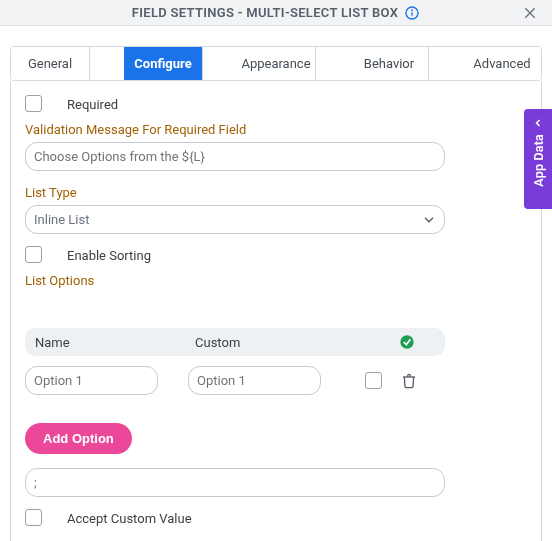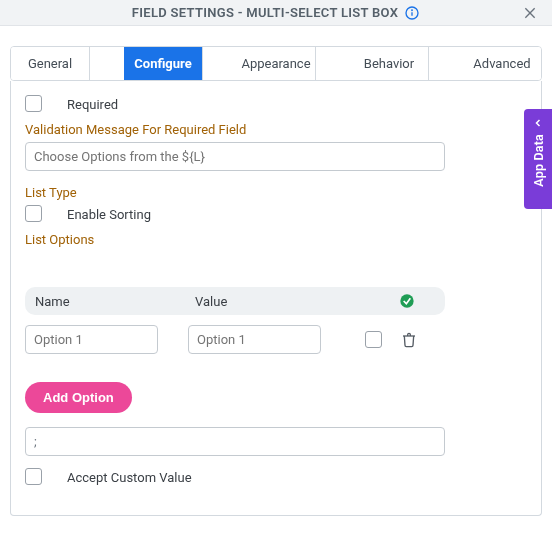--- a/index.html
+++ b/index.html
@@ -104,21 +104,21 @@
     color: #a16207;
     margin-bottom: 5px;
     margin-top: 4px;
     display: flex;
     align-items: center;
   }
 
   .text-input, .select-input {
     width: 100%;
     border: 1px solid #c4cad0;
-    border-radius: 4px;
+    border-radius: 12px;
     padding: 6px 8px;
     font-size: 13px;
     color: #6a737d;
     font-family: inherit;
     background:#fff;
   }
   .text-input.small { width: 133px; }
   .select-wrap {
     position: relative;
     margin-bottom: 12px;
@@ -240,31 +240,39 @@
 
   <div class="checkbox-row">
     <div class="chk"></div>
     <span class="label-sm">Required</span>
   </div>
 
   <div class="field-label">Validation Message For Required Field</div>
   <input class="text-input mb10" style="max-width: 420px;" placeholder="Choose Options from the ${L}">
 
   <div class="field-label">List Type</div>
+  <div class="select-wrap" style="max-width:420px">
+    <input class="select-input" readonly="" value="Inline List" style="">
+    <span class="chevron">
+      <svg width="16" height="16" viewBox="0 0 24 24" fill="none" stroke="currentColor" stroke-width="2">
+          <polyline points="6 9 12 15 18 9"></polyline>
+        </svg>
+    </span>
+  </div>
 
   <div class="checkbox-row">
     <div class="chk"></div>
     <span class="label-sm">Enable Sorting</span>
   </div>
 
   <div class="field-label mb6">List Options</div>
 
   <div class="options-table-header" style="max-width:420px">
     <div class="col-name">Name</div>
-    <div class="col-value">Value</div>
+    <div class="col-value">Custom</div>
     <div class="col-check-hdr">
       <svg width="16" height="16" viewBox="0 0 24 24">
         <circle cx="12" cy="12" r="10" fill="#1f9d55"></circle>
         <polyline points="7 12 11 16 17 8" fill="none" stroke="#fff" stroke-width="2.5"></polyline>
       </svg>
     </div>
   </div>
 
   <div class="options-row">
     <input class="text-input small" placeholder="Option 1" style="">

